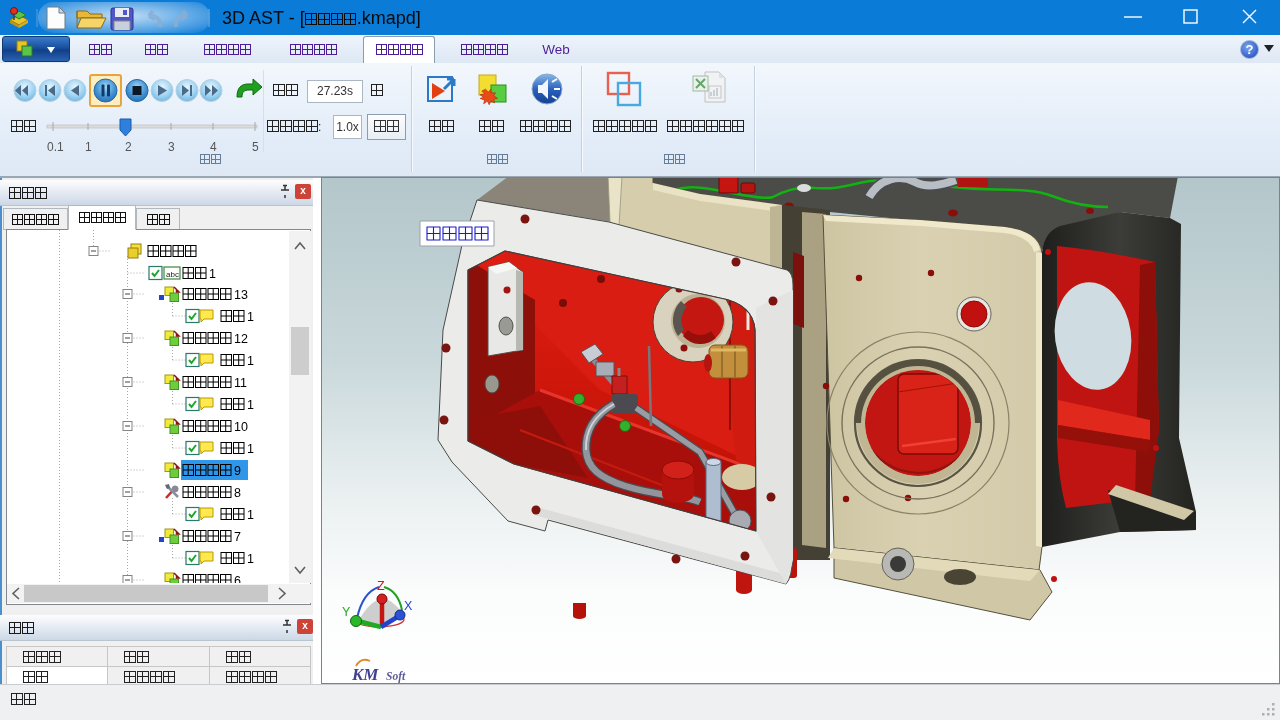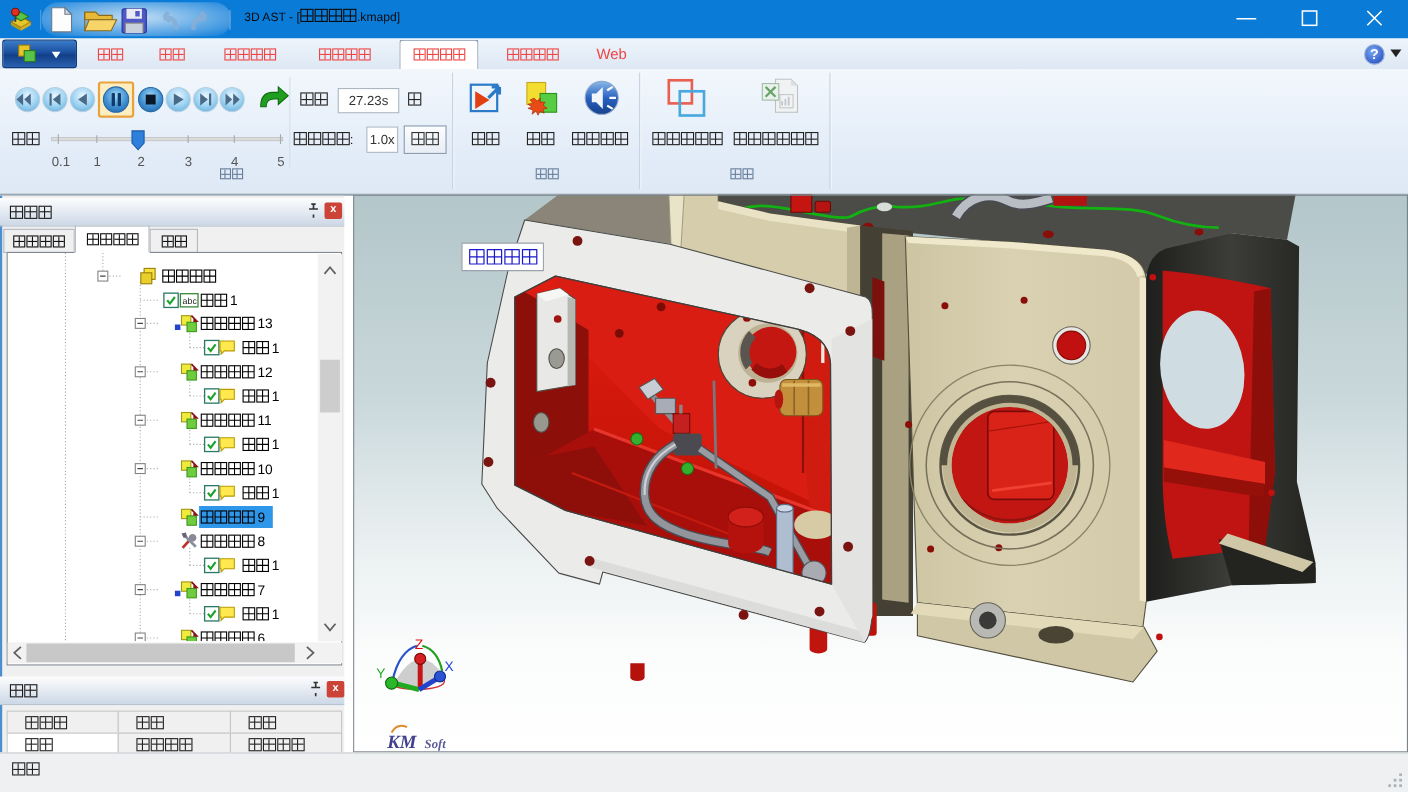--- a/index.html
+++ b/index.html
@@ -5,26 +5,26 @@
 html,body{width:1280px;height:720px;overflow:hidden;font-family:"Liberation Sans",sans-serif;background:#fff;position:relative}
 .abs{position:absolute}
 
 .g{display:inline-block;position:relative;width:12px;height:12px;border:1px solid currentColor;vertical-align:-1px;margin:0 .5px;
 background:linear-gradient(currentColor,currentColor) 50% 50%/100% 1px no-repeat,linear-gradient(currentColor,currentColor) 50% 50%/1px 100% no-repeat}
 .g.s{width:10px;height:10px;vertical-align:-1px}
 .g.t{width:11px;height:11px}
 
 #title{left:0;top:0;width:1280px;height:35px;background:#0b7bd8}
 #qatpill{left:38px;top:2px;width:172px;height:31px;border-radius:15px;background:radial-gradient(ellipse at 50% 45%,rgba(255,255,255,.75),rgba(255,255,255,.25) 70%,rgba(255,255,255,0) 100%)}
-#titletext{left:222px;top:8px;font-size:11px;color:#0a0a0a;white-space:nowrap}
+#titletext{left:222px;top:8px;font-size:18px;color:#0a0a0a;white-space:nowrap}
 .winbtn{top:0;width:46px;height:34px;color:#fff}
 
 #menurow{left:0;top:35px;width:1280px;height:28px;background:linear-gradient(#eef4fb,#dde8f4)}
 #appbtn{left:2px;top:36px;width:68px;height:26px;border-radius:3px;background:linear-gradient(#3a7ccA,#1a4f9e 45%,#123f88 55%,#2a62b0);border:1px solid #0e3a78}
-.mtab{top:37px;height:25px;font-size:13px;color:#ef4444;display:flex;align-items:center;justify-content:center}
+.mtab{top:37px;height:25px;font-size:13px;color:#4c1d95;display:flex;align-items:center;justify-content:center}
 #activetab{left:363px;top:36px;width:72px;height:27px;background:#fff;border:1px solid #8a9cb0;border-bottom:none;border-radius:3px 3px 0 0}
 
 #ribbon{left:0;top:63px;width:1280px;height:113px;background:linear-gradient(#f2f7fc,#e2ecf8 70%,#dfe9f6)}
 .grplabel{top:153px;font-size:11px;color:#667d99;text-align:center}
 .ribtxt{font-size:12px;color:#222;white-space:nowrap}
 .ibox{background:#fff;border:1px solid #aab6c2;color:#333;font-size:12px;text-align:center}
 
 #panel{left:0;top:178px;width:313px;height:506px;background:#f0f0f0;border-left:2px solid #4a90d0}
 .phead{left:0;width:313px;height:26px;background:linear-gradient(#fdfdfe,#ccd8e6);border-bottom:1px solid #b8c4d0;color:#1a1a1a;font-size:13px}
 .xbtn{width:16px;height:15px;background:#cc4437;border-radius:2px;color:#fff;font-size:10px;font-weight:bold;text-align:center;line-height:14px}

